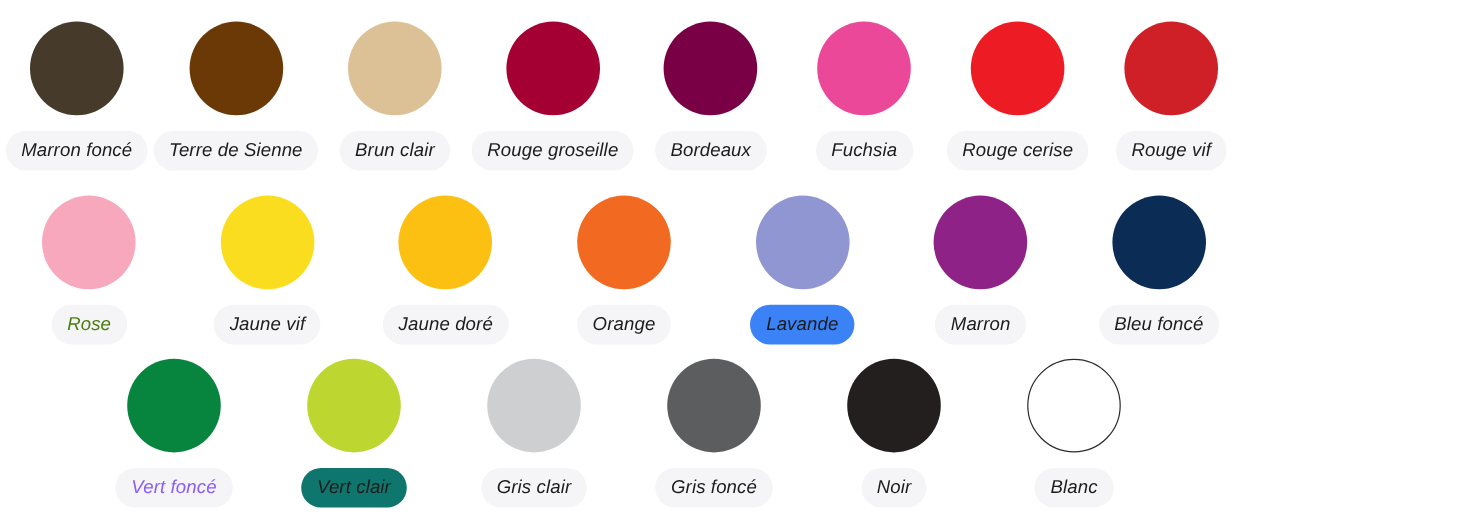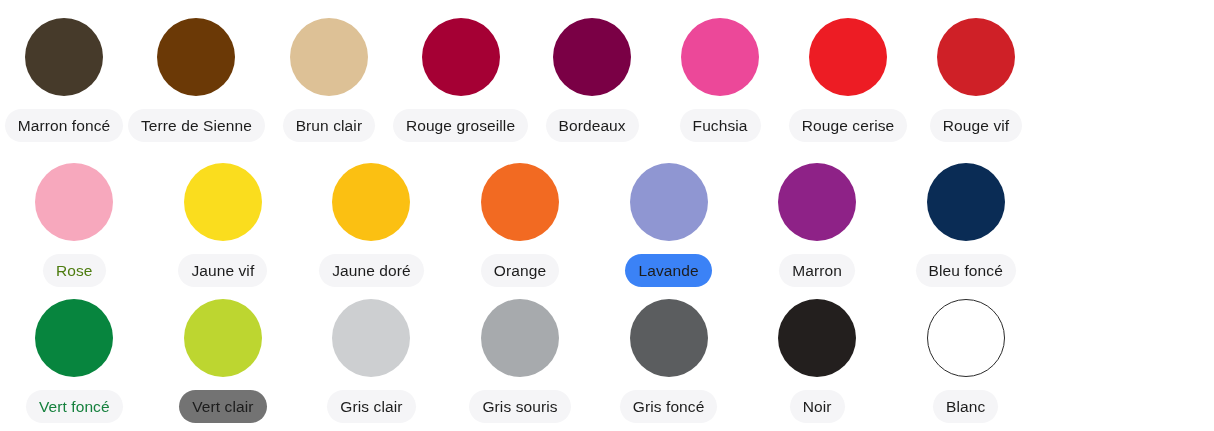--- a/index.html
+++ b/index.html
@@ -15,20 +15,21 @@
     font-family: "Liberation Sans", sans-serif;
     color: #1a1a1a;
     -webkit-font-smoothing: antialiased;
   }
 
   #palette {
     position: relative;
     width: 1040px;
     height: 431px;
     padding-top: 18px;
+    font-style: italic;
   }
 
   .swatch-row {
     display: flex;
     justify-content: center;
     align-items: flex-start;
     width: 100%;
   }
 
   .swatch-row.row-1 { height: 145px; }
@@ -170,42 +171,36 @@
       <div class="swatch-label-wrap">
         <span class="swatch-label" style="background: rgb(245, 245, 247); color: rgb(28, 28, 28);">Bleu foncé</span>
       </div>
     </div>
   </div>
 
   <div class="swatch-row row-3">
     <div class="swatch">
       <div class="swatch-disc" style="background-color: rgb(7, 133, 62);"></div>
       <div class="swatch-label-wrap">
-        <span class="swatch-label" style="background: rgb(245, 245, 247); color: #15803d;">Vert foncé</span>
+        <span class="swatch-label" style="background: rgb(245, 245, 247); color: #8b5cf6;">Vert foncé</span>
       </div>
     </div>
     <div class="swatch">
       <div class="swatch-disc" style="background-color: rgb(189, 214, 48);"></div>
       <div class="swatch-label-wrap">
-        <span class="swatch-label" style="background: #737373; color: rgb(28, 28, 28);">Vert clair</span>
+        <span class="swatch-label" style="background: #0f766e; color: rgb(28, 28, 28);">Vert clair</span>
       </div>
     </div>
     <div class="swatch">
       <div class="swatch-disc" style="background-color: rgb(205, 207, 209);"></div>
       <div class="swatch-label-wrap">
         <span class="swatch-label" style="background: rgb(245, 245, 247); color: rgb(28, 28, 28);">Gris clair</span>
       </div>
     </div>
     <div class="swatch">
-      <div class="swatch-disc" style="background-color: rgb(167, 170, 173);"></div>
-      <div class="swatch-label-wrap">
-        <span class="swatch-label" style="background: rgb(245, 245, 247); color: rgb(28, 28, 28);">Gris souris</span>
-      </div>
-    </div>
-    <div class="swatch">
       <div class="swatch-disc" style="background-color: rgb(91, 93, 95);"></div>
       <div class="swatch-label-wrap">
         <span class="swatch-label" style="background: rgb(245, 245, 247); color: rgb(28, 28, 28); text-align: center;">Gris foncé</span>
       </div>
     </div>
     <div class="swatch">
       <div class="swatch-disc" style="background-color: rgb(35, 31, 30);"></div>
       <div class="swatch-label-wrap">
         <span class="swatch-label" style="background: rgb(245, 245, 247); color: rgb(28, 28, 28);">Noir</span>
       </div>

